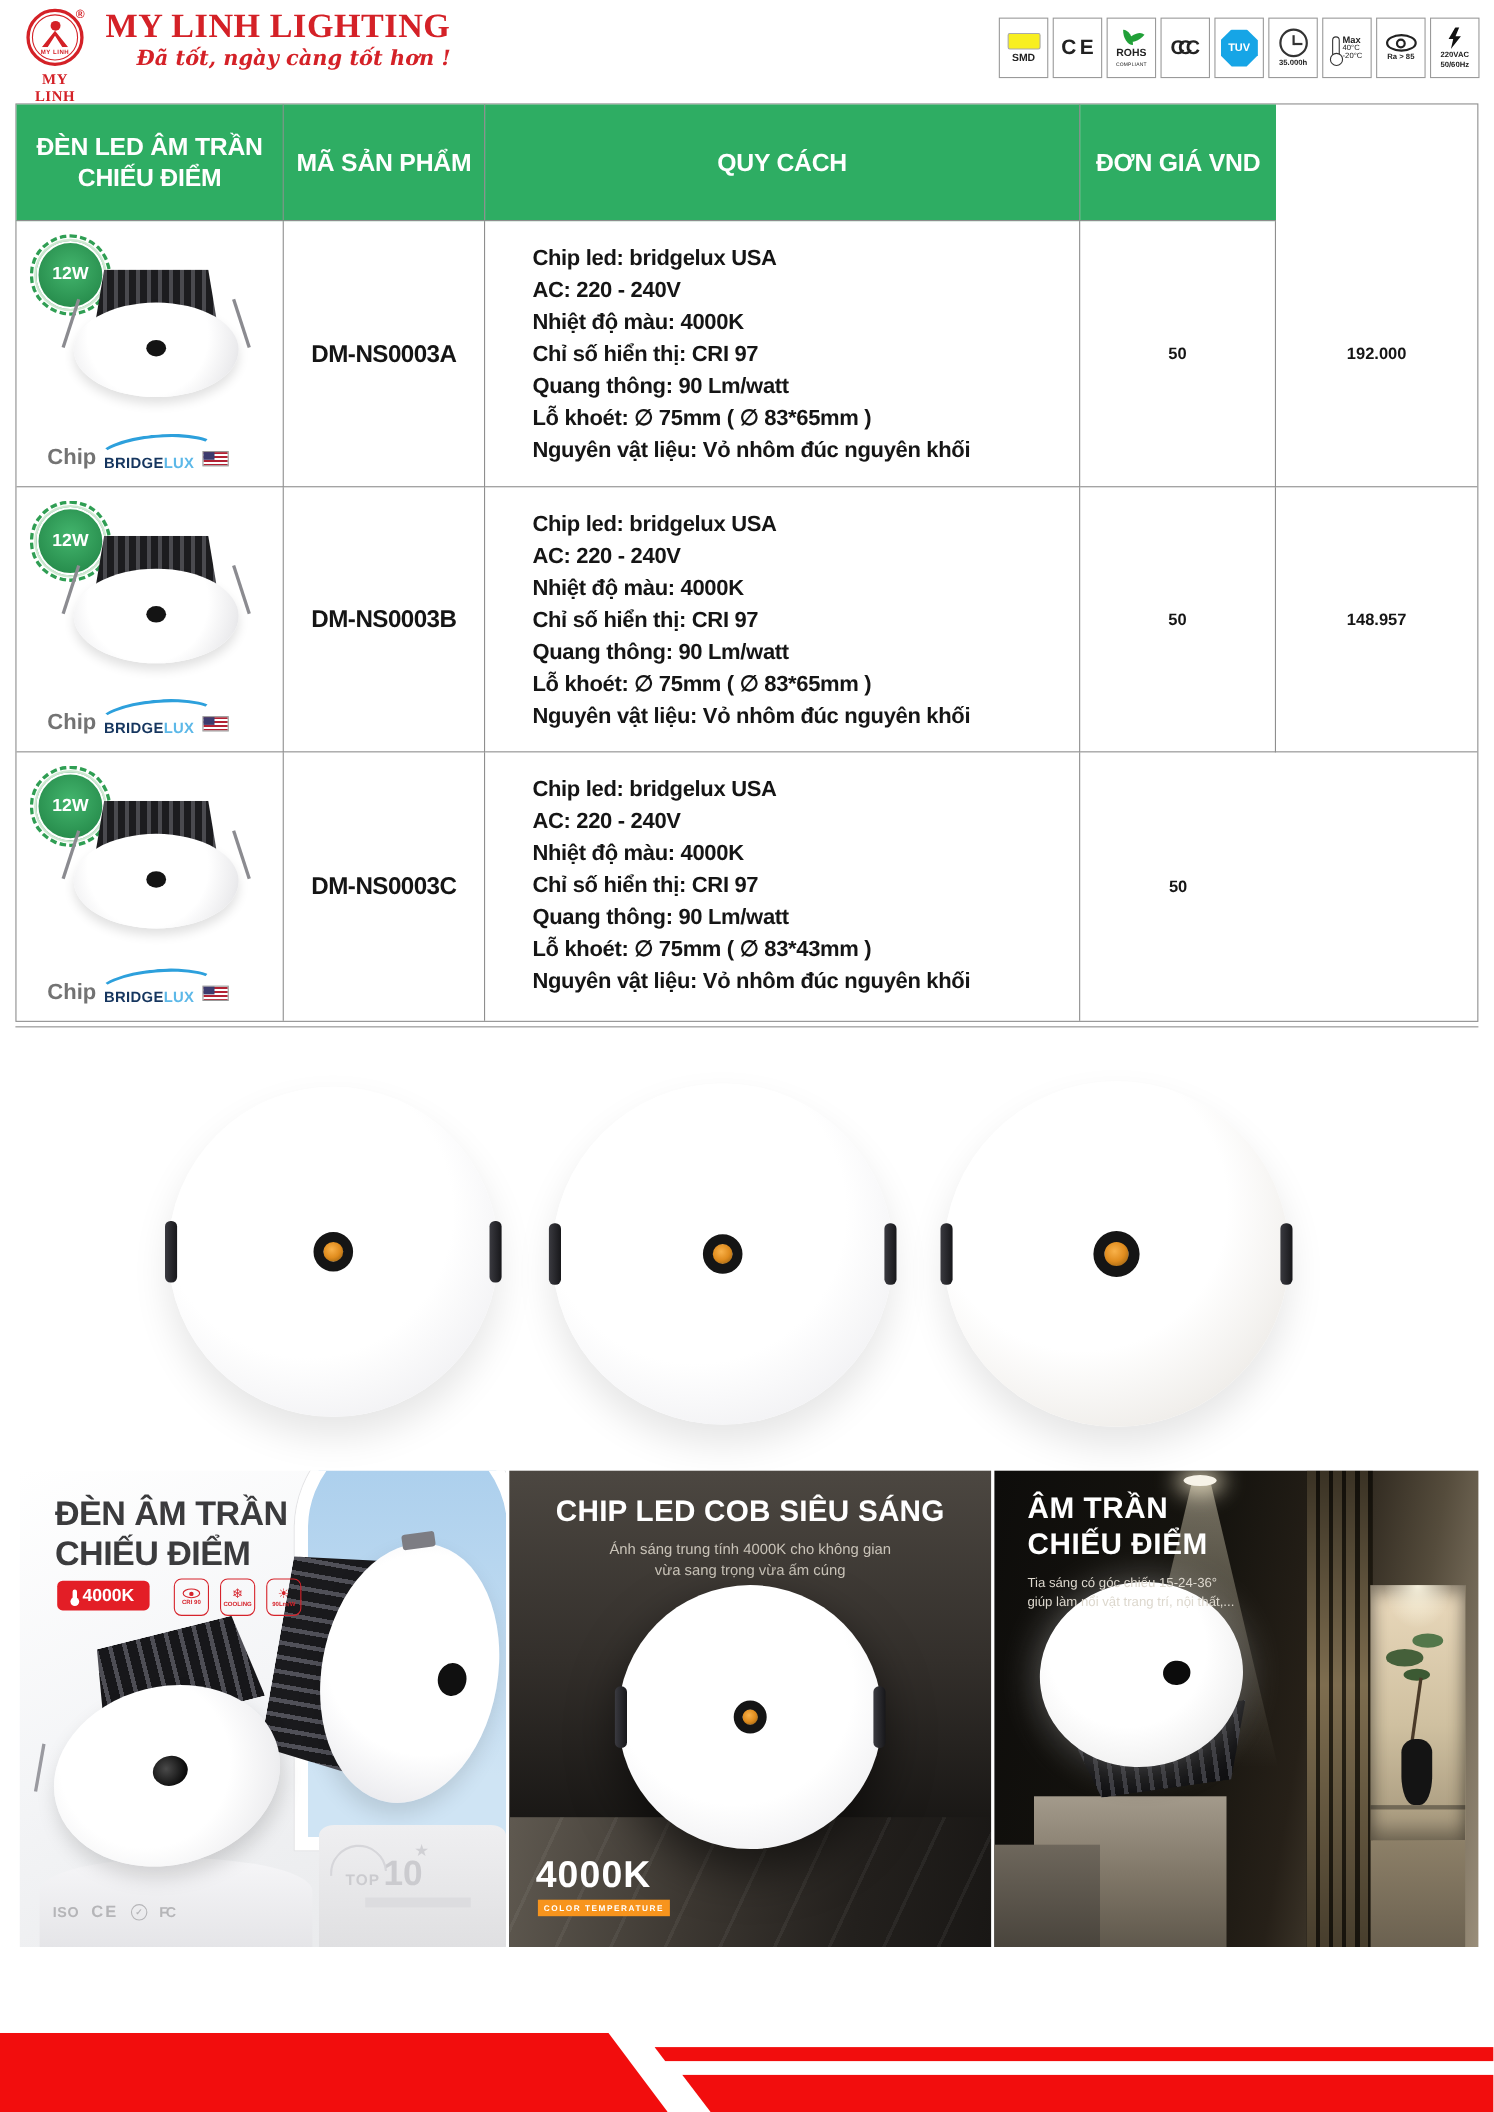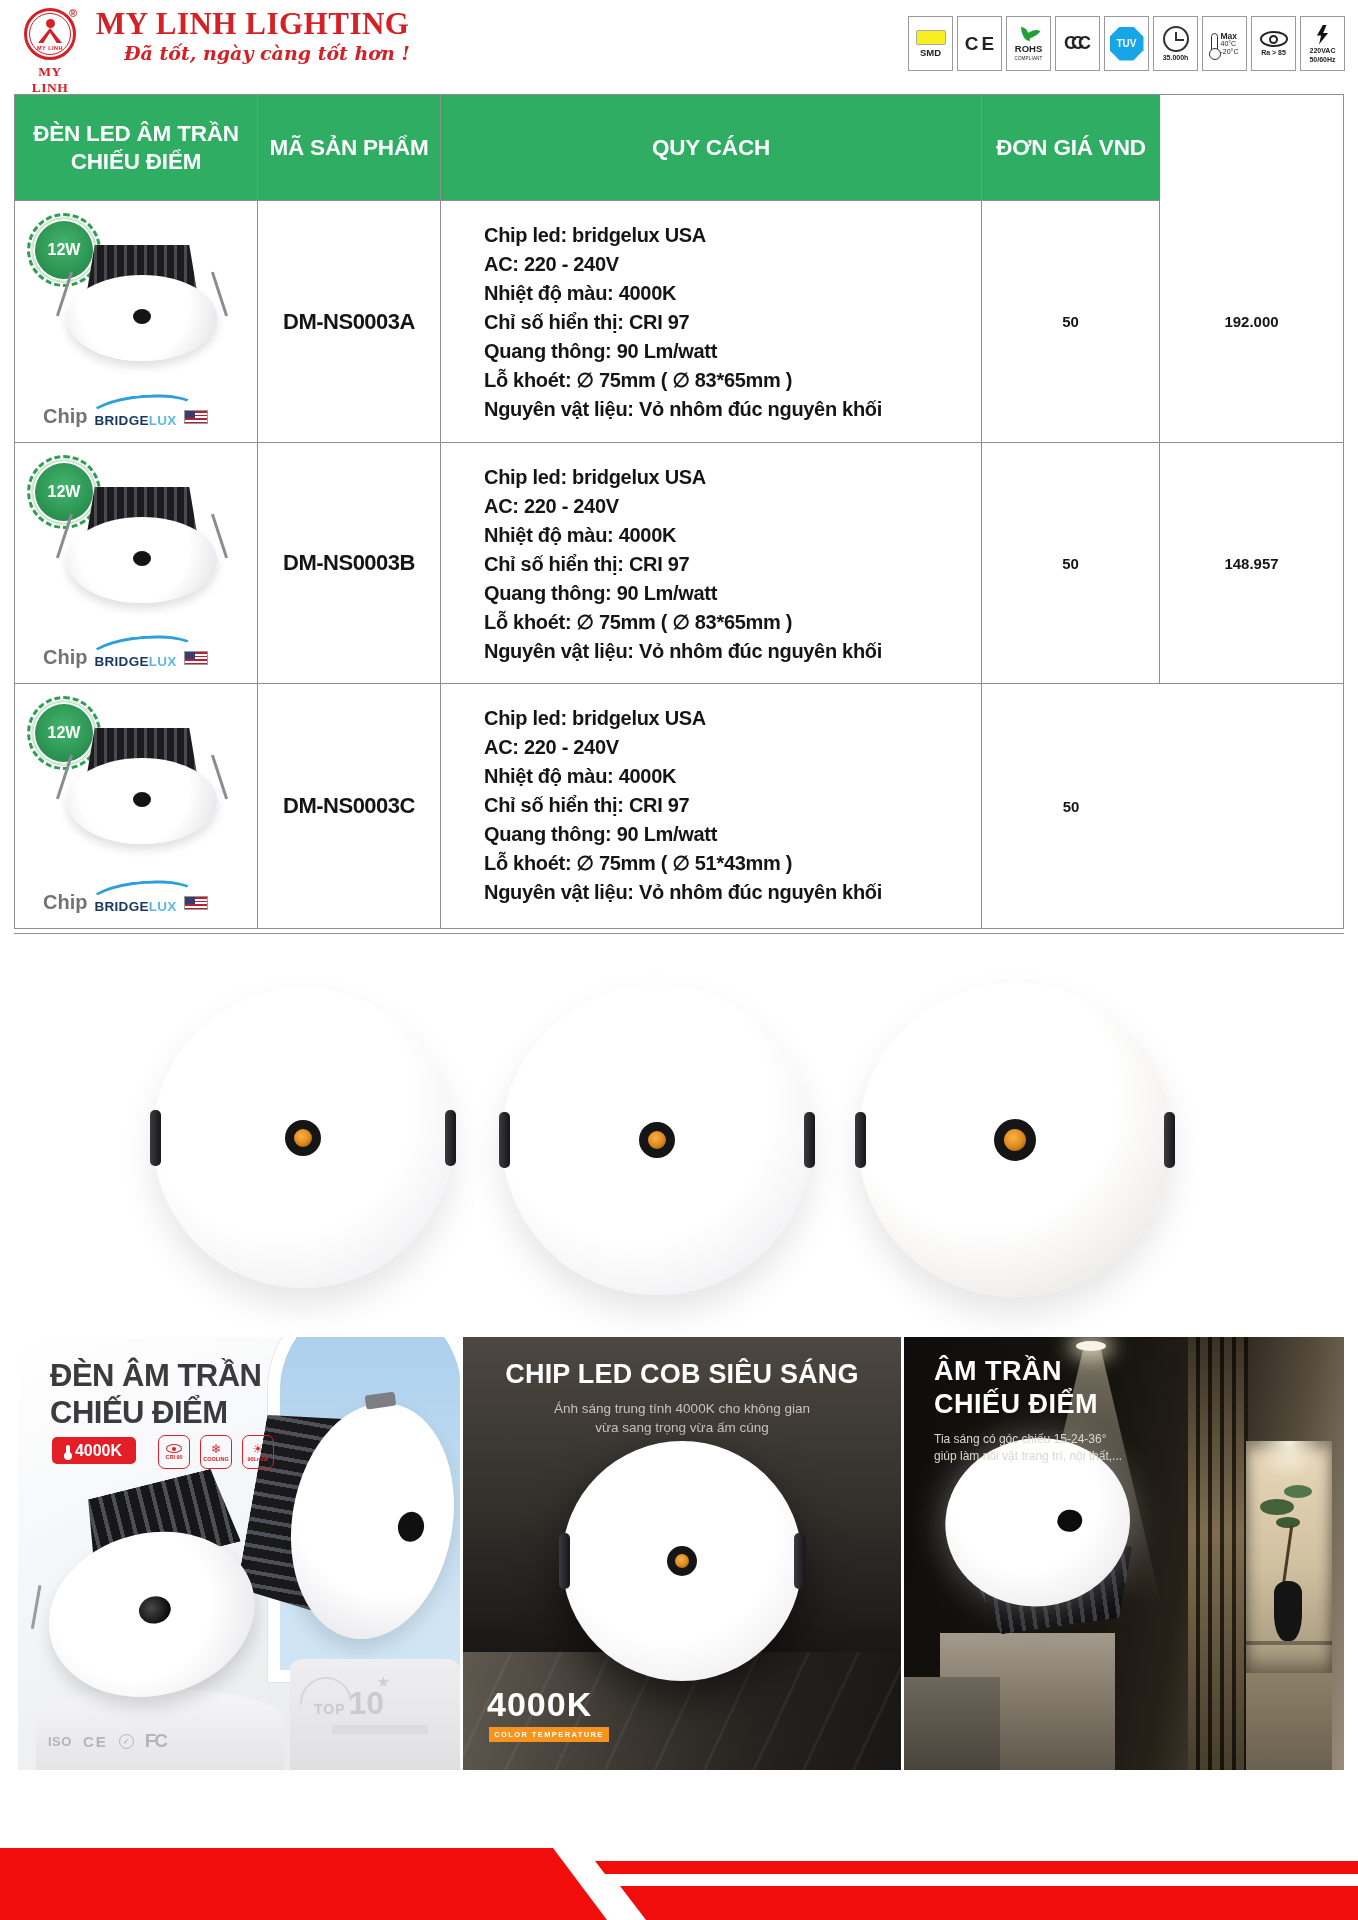--- a/index.html
+++ b/index.html
@@ -174,21 +174,21 @@
                   background:linear-gradient(180deg,#f6f6f8,#e4e4e7);
                   border-radius:124px 124px 0 0 / 30px 30px 0 0; }
   .pl-pedestal2 { position:absolute; left:272px; top:322px; width:170px; height:115px;
                   background:linear-gradient(180deg,#efeff1,#dfdfe1); border-radius:14px 14px 0 0 / 10px; }
   .pl-certs { position:absolute; left:30px; top:393px; display:flex; align-items:center; gap:11px;
               color:#b5b5b8; }
   .c-iso { font-size:13px; font-weight:800; letter-spacing:0.5px; }
   .c-ce { font-size:15px; font-weight:bold; letter-spacing:2px; }
   .c-check { width:15px; height:15px; border:1.5px solid #b5b5b8; border-radius:50%;
              display:flex; align-items:center; justify-content:center; font-size:8px; font-weight:bold; }
-  .c-fcc { font-size:19px; font-weight:800; letter-spacing:-2px;text-align:right; }
+  .c-fcc { font-size:13px; font-weight:800; letter-spacing:-2px;text-align:right; }
   .pl-top10 { position:absolute; left:296px; top:352px; color:#cbcbcf; display:flex; align-items:baseline; gap:3px; }
   .top10-arc { position:absolute; left:-14px; top:-12px; width:52px; height:52px;
                border:2.5px solid #d6d6da; border-radius:50%; border-right-color:transparent;
                border-bottom-color:transparent; transform:rotate(40deg); }
   .top10-word { font-size:14px; font-weight:bold; letter-spacing:1px; }
   .top10-num { font-size:32px; font-weight:800; line-height:28px; }
   .top10-star { position:absolute; right:-6px; top:-16px; font-size:15px; color:#d0d0d4; }
   .top10-bar { position:absolute; left:18px; top:36px; width:96px; height:9px; background:#dcdcdf; }
 
   
@@ -434,21 +434,21 @@
           <span class="usflag"></span>
         </div>
       </div>
       <div class="cell-code">DM-NS0003C</div>
       <div class="cell-specs">
         <div class="spec-line">Chip led: bridgelux USA</div>
         <div class="spec-line">AC: 220 - 240V</div>
         <div class="spec-line">Nhiệt độ màu: 4000K</div>
         <div class="spec-line">Chỉ số hiển thị: CRI 97</div>
         <div class="spec-line">Quang thông: 90 Lm/watt</div>
-        <div class="spec-line">Lỗ khoét: ∅ 75mm ( ∅ 51*43mm )</div>
+        <div class="spec-line">Lỗ khoét: ∅ 75mm ( ∅ 83*43mm )</div>
         <div class="spec-line">Nguyên vật liệu: Vỏ nhôm đúc nguyên khối</div>
       </div>
       <div class="cell-center">50</div>
     </div>
   </div>
   <div class="table-underline"></div>
 
   <div class="photo p1">
     <div class="photo-clip pl"></div>
     <div class="photo-clip pr"></div>

